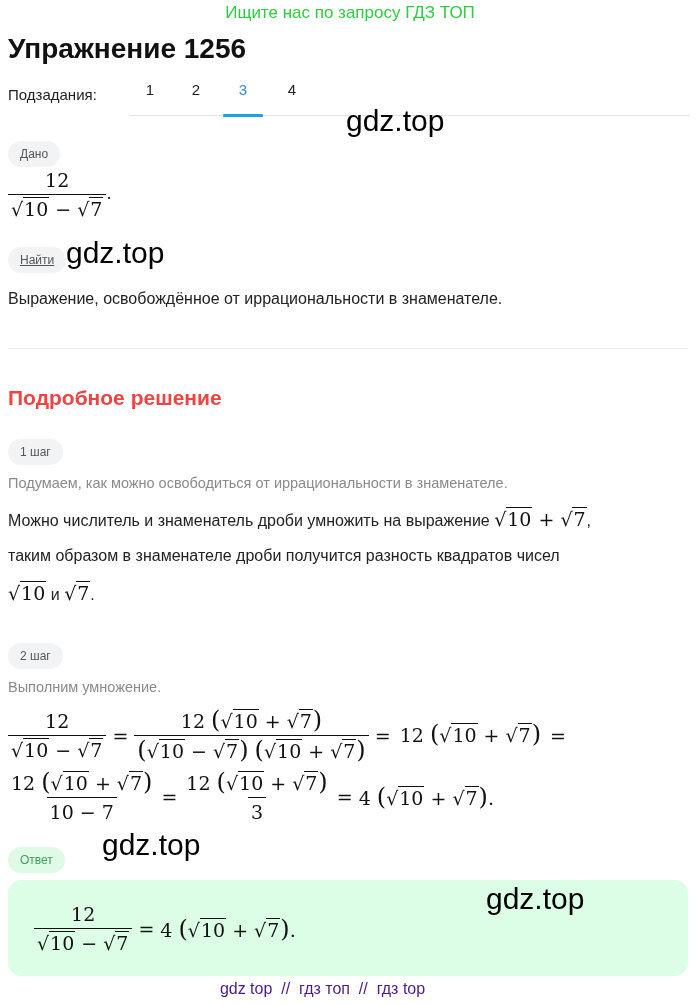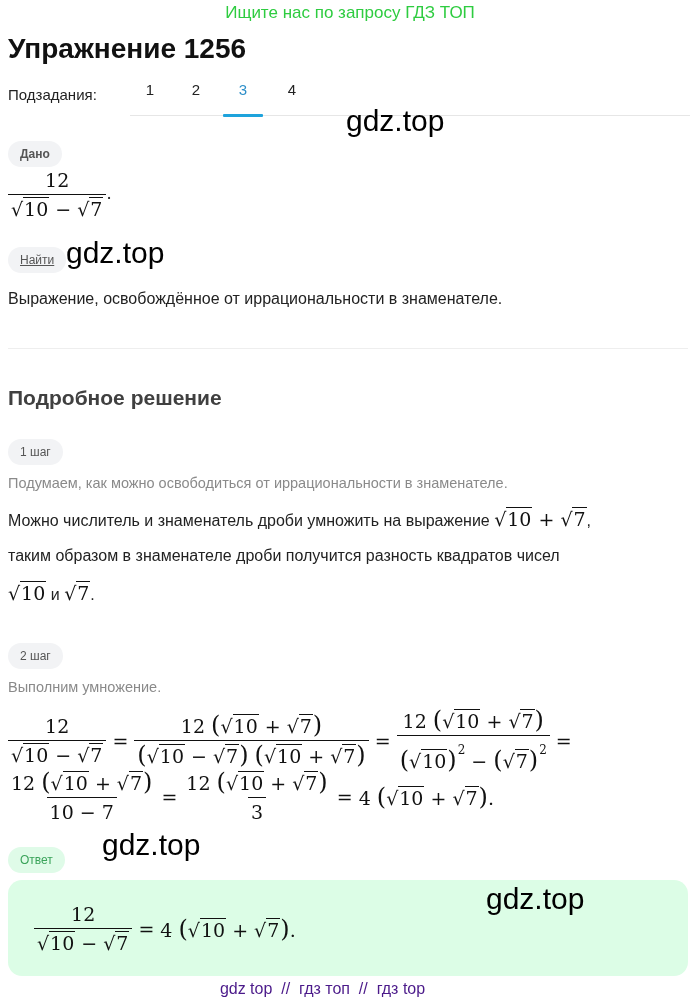--- a/index.html
+++ b/index.html
@@ -27,21 +27,21 @@
     .frac .num { padding: 0 3px 2px; font-size: 19px; line-height: 24px; }
     .frac .den { padding: 2px 3px 0; font-size: 19px; line-height: 24px; border-top: 1.3px solid #111; }
     .sqrt { display: inline-block; }
     .sqrt .rad { border-top: 1.2px solid #111; padding: 0 1px; }
     .op { margin: 0 6px; font-size: 19px; }
 
     .given-expr { position: absolute; left: 8px; top: 168px; }
     .find-text { position: absolute; left: 8px; top: 290px; font-size: 16px; color: #222; }
     .divider { position: absolute; left: 8px; top: 348px; width: 680px; height: 1px; background: #eeeeee; }
 
-    .section-title { position: absolute; left: 8px; top: 386px; font-size: 21px; font-weight: 700; color: #404040; }
+    .section-title { position: absolute; left: 8px; top: 386px; font-size: 21px; font-weight: 700; color: #ef4444; }
 
     .hint { position: absolute; left: 8px; font-size: 14.5px; color: #8a8a8a; }
     .para { position: absolute; left: 8px; font-size: 16px; color: #222; line-height: 38px; width: 690px; }
     .para .math { font-size: 19px; }
 
     .eq-line { position: absolute; left: 8px; display: flex; align-items: center; white-space: nowrap; }
 
     .answer-box { position: absolute; left: 8px; top: 880px; width: 680px; height: 96px; background: #dcfde6; border-radius: 14px; }
     .answer-expr { position: absolute; left: 26px; top: 22px; display: flex; align-items: center; }
 
@@ -61,21 +61,21 @@
 </div>
 <div class="subtasks-tabs" style="left:130px; top:80px;">
   <div class="tab" style="left:0px;">1</div>
   <div class="tab" style="left:46px;">2</div>
   <div class="tab active" style="left:93px;">3</div>
   <div class="tab" style="left:142px;">4</div>
 </div>
 
 <div class="watermark" style="left:346px; top:104px;">gdz.top</div>
 
-<div class="badge" style="top:141px;font-weight:bold;">Дано</div>
+<div class="badge" style="top:141px;">Дано</div>
 <div class="given-expr math">
   <span class="frac">
     <span class="num">12</span>
     <span class="den"><span class="sqrt"><span>√</span><span class="rad">10</span></span><span class="op">−</span><span class="sqrt"><span>√</span><span class="rad">7</span></span></span>
   </span><span>.</span>
 </div>
 
 <div class="badge" style="top:247px;text-decoration:underline;">Найти</div>
 <div class="watermark" style="left:66px; top:236px;">gdz.top</div>
 <div class="find-text">Выражение, освобождённое от иррациональности в знаменателе.</div>
@@ -103,21 +103,20 @@
     <span class="den"><span class="sqrt"><span>√</span><span class="rad">10</span></span><span class="op">−</span><span class="sqrt"><span>√</span><span class="rad">7</span></span></span>
   </span>
   <span class="op">=</span>
   <span class="frac">
     <span class="num"><span>12</span> <span class="paren">(</span><span class="sqrt"><span>√</span><span class="rad">10</span></span><span class="op">+</span><span class="sqrt"><span>√</span><span class="rad">7</span></span><span class="paren">)</span></span>
     <span class="den"><span class="paren">(</span><span class="sqrt"><span>√</span><span class="rad">10</span></span><span class="op">−</span><span class="sqrt"><span>√</span><span class="rad">7</span></span><span class="paren">)</span> <span class="paren">(</span><span class="sqrt"><span>√</span><span class="rad">10</span></span><span class="op">+</span><span class="sqrt"><span>√</span><span class="rad">7</span></span><span class="paren">)</span></span>
   </span>
   <span class="op">=</span>
   <span class="frac">
     <span class="num"><span>12</span> <span class="paren">(</span><span class="sqrt"><span>√</span><span class="rad">10</span></span><span class="op">+</span><span class="sqrt"><span>√</span><span class="rad">7</span></span><span class="paren">)</span></span>
-    <span class="den"><span class="paren">(</span><span class="sqrt"><span>√</span><span class="rad">10</span></span><span class="paren">)</span><sup class="sq">2</sup><span class="op">−</span><span class="paren">(</span><span class="sqrt"><span>√</span><span class="rad">7</span></span><span class="paren">)</span><sup class="sq">2</sup></span>
   </span>
   <span class="op">=</span>
 </div>
 
 <div class="eq-line math" style="top:770px;">
   <span class="frac">
     <span class="num"><span>12</span> <span class="paren">(</span><span class="sqrt"><span>√</span><span class="rad">10</span></span><span class="op">+</span><span class="sqrt"><span>√</span><span class="rad">7</span></span><span class="paren">)</span></span>
     <span class="den">10 − 7</span>
   </span>
   <span class="op">=</span>

